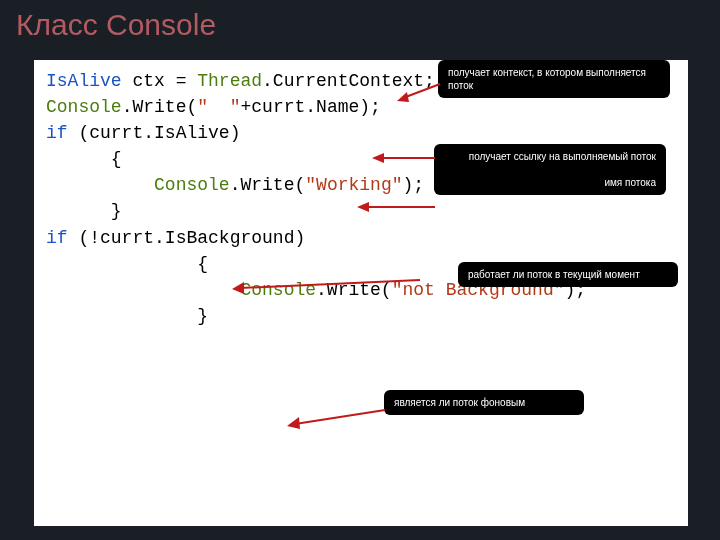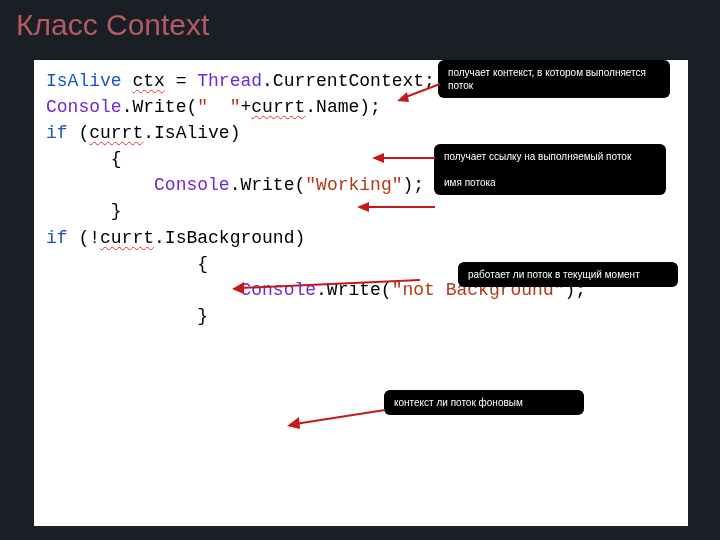--- a/index.html
+++ b/index.html
@@ -26,23 +26,23 @@
     height: 466px;
     background: #ffffff;
     font-family: "Courier New", monospace;
     font-size: 18px;
     line-height: 1.45;
     padding: 8px 12px;
     color: #000;
   }
   .code-panel .line { white-space: pre; }
   .kw  { color: #1a53c2; }      
-  .typ { color: #6d28d9; font-family: Liberation Mono, monospace; }      
+  .typ { color: #4d7c0f; font-family: Liberation Mono, monospace; }      
   .str { color: #b33a18; }      
-  .id  { text-decoration: underline; text-decoration-color: #d33; text-decoration-thickness: 1px; text-underline-offset: 3px; text-decoration-style: wavy;}
+  .id  { text-decoration-color: #d33; text-decoration-thickness: 1px; text-underline-offset: 3px; text-decoration-style: wavy;}
 
   .callout {
     position: absolute;
     background: #000;
     color: #fff;
     font-family: Verdana, Geneva, sans-serif;
     font-size: 10px;
     line-height: 1.3;
     padding: 6px 10px;
     border-radius: 6px;
@@ -51,21 +51,21 @@
   .arrow {
     position: absolute;
     pointer-events: none;
   }
   .arrow line { stroke: #c21a1a; stroke-width: 2; }
   .arrow polygon { fill: #c21a1a; }
 </style>
 </head>
 <body>
 
-<div class="slide-title">Класс Context</div>
+<div class="slide-title">Класс Console</div>
 
 <div class="code-panel">
   <div class="line"><span class="kw">IsAlive</span><span> </span><span class="id">ctx</span><span> = </span><span class="typ">Thread</span><span>.CurrentContext;</span></div>
   <div class="line"></div>
   <div class="line"></div>
   <div class="line"></div>
   <div class="line"><span class="typ">Console</span><span>.Write(</span><span class="str">"  "</span><span>+</span><span class="id">currt</span><span>.Name);</span></div>
   <div class="line"></div>
   <div class="line"></div>
   <div class="line"><span class="kw">if</span><span> (</span><span class="id">currt</span><span>.IsAlive)</span></div>
@@ -78,35 +78,35 @@
   <div class="line"><span>                  </span><span class="typ">Console</span><span>.Write(</span><span class="str">"not Background"</span><span>);</span></div>
   <div class="line">              }</div>
 </div>
 
 <div class="callout" style="left:438px; top:60px; width:232px;">получает контекст, в котором выполняется поток</div>
 <svg class="arrow" style="left:395px; top:78px; width:50px; height:30px;">
   <line x1="45" y1="6" x2="8" y2="20"></line>
     <polygon points="2,23 12,14 14,24"></polygon>
 </svg>
 
-<div class="callout" style="left:434px; top:144px; width:232px; white-space:pre-line;">получает ссылку на выполняемый поток
+<div class="callout" style="left:434px; top:144px; width:232px; white-space:pre-line;text-align:right;">получает ссылку на выполняемый поток
 
 имя потока</div>
 <svg class="arrow" style="left:370px; top:148px; width:70px; height:20px;">
   <line x1="65" y1="10" x2="10" y2="10"></line>
     <polygon points="2,10 14,5 14,15"></polygon>
 </svg>
 <svg class="arrow" style="left:355px; top:192px; width:85px; height:25px;">
   <line x1="80" y1="15" x2="10" y2="15"></line>
     <polygon points="2,15 14,10 14,20"></polygon>
 </svg>
 
 <div class="callout" style="left:418px; top:262px; width:220px;margin-left:40px;">работает ли поток в текущий момент</div>
 <svg class="arrow" style="left:230px; top:270px; width:195px; height:25px;">
   <line x1="190" y1="10" x2="10" y2="18"></line>
     <polygon points="2,19 14,12 14,24"></polygon>
 </svg>
 
-<div class="callout" style="left:384px; top:390px; width:200px;">контекст ли поток фоновым</div>
+<div class="callout" style="left:384px; top:390px; width:200px;">является ли поток фоновым</div>
 <svg class="arrow" style="left:285px; top:404px; width:105px; height:25px;">
   <line x1="100" y1="6" x2="10" y2="20"></line>
     <polygon points="2,22 14,13 15,25"></polygon>
 </svg>
 
 </body></html>

